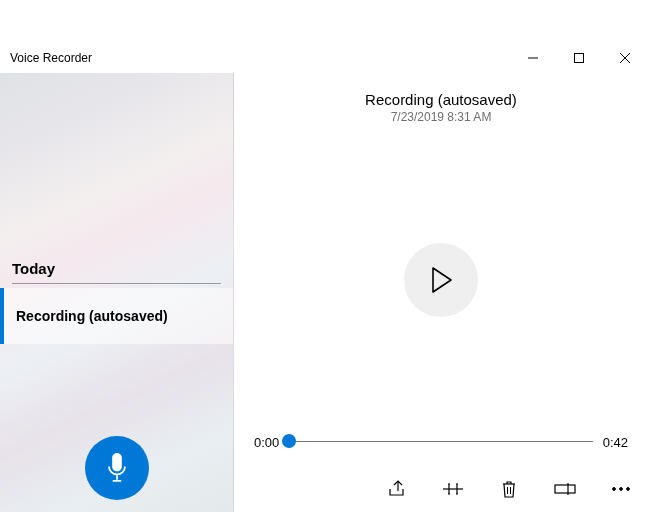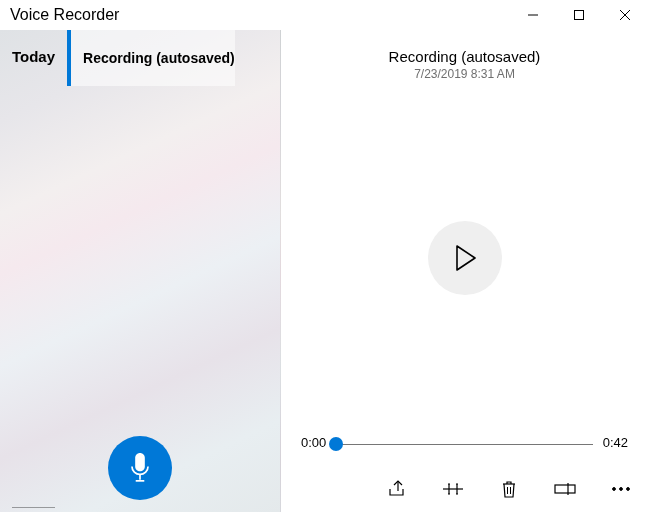--- a/index.html
+++ b/index.html
@@ -1,39 +1,40 @@
 <!DOCTYPE html>
 <html><head>
 <meta charset="utf-8">
 <style>
   * { box-sizing: border-box; }
   html, body { margin:0; padding:0; width:648px; height:512px; font-family:"Segoe UI", Arial, sans-serif; overflow:hidden; }
   .window { width:648px; height:512px; display:flex; flex-direction:column; background:#fff; }
-  .titlebar { height:30px; display:flex; align-items:center; padding-left:10px; font-size:16px; color:#000; background:rgba(255,255,255,0.6); position:relative; }
+  .titlebar { height:30px; display:flex; align-items:center; padding-left:10px; font-size:12px; color:#000; background:rgba(255,255,255,0.6); position:relative;margin-top:43px; }
   .titlebar-controls { position:absolute; right:0; top:0; display:flex; }
   .tbc { width:46px; height:30px; display:flex; align-items:center; justify-content:center; cursor:default; }
   .tbc svg { display:block; }
   .body { flex:1; display:flex; min-height:0; }
-  .sidebar { width:281px; position:relative; display:flex; flex-direction:row;
+  .sidebar { width:234px; position:relative; display:flex; flex-direction:column;
     background:linear-gradient(155deg,#dfe2e5 0%,#e7e6ea 15%,#f3efef 30%,#f5e9ee 40%,#ecf0f4 55%,#e7e2e9 70%,#e8eef1 85%,#e4e9eb 100%);
     border-right:1px solid rgba(0,0,0,0.07);
+    justify-content:center;
   }
   .section-header { font-size:15px; font-weight:600; color:#000; margin:18px 12px 4px 12px; padding-bottom:6px; border-bottom:1px solid rgba(0,0,0,0.35); }
   .list-item { position:relative; height:56px; display:flex; align-items:center; padding-left:16px; font-size:14px; font-weight:600; cursor:default; }
   .list-item.selected { background:rgba(255,255,255,0.55); }
   .list-item.selected::before { content:""; position:absolute; left:0; top:0; bottom:0; width:4px; background:#0078D7; }
   .record-btn { position:absolute; left:50%; transform:translateX(-50%); bottom:12px; width:64px; height:64px; border-radius:50%; background:#0078D7; display:flex; align-items:center; justify-content:center; cursor:pointer; }
   .record-btn svg { fill:#fff; }
   .detail { flex:1; display:flex; flex-direction:column; background:#fff; position:relative; }
   .detail-header { text-align:center; margin-top:18px; }
   .rec-title { font-size:15px; font-weight:400; color:#000; }
   .rec-date { font-size:12px; color:#6f6f6f; margin-top:2px; }
   .play-area { flex:1; display:flex; align-items:center; justify-content:center; }
   .play-btn { width:74px; height:74px; border-radius:50%; background:#efefef; display:flex; align-items:center; justify-content:center; cursor:pointer; }
-  .timeline { display:flex; align-items:flex-end; margin:0 20px 16px 20px; font-size:13px; color:#000; }
+  .timeline { display:flex; align-items:flex-start; margin:0 20px 16px 20px; font-size:13px; color:#000; }
   .timeline-track { flex:1; height:12px; position:relative; margin:0 10px; }
   .track-line { position:absolute; left:0; right:0; top:50%; height:1px; background:#767676; }
   .track-thumb { position:absolute; width:14px; height:14px; border-radius:50%; background:#0078D7; top:50%; transform:translate(-50%,-50%); left:0%; }
   .bottom-bar { height:46px; display:flex; align-items:center; justify-content:flex-end; padding-right:16px; gap:34px; }
   .bb-icon { width:22px; height:22px; display:flex; align-items:center; justify-content:center; cursor:pointer; }
   .bb-icon svg { stroke:#000; fill:none; }
 </style>
 </head>
 <body>
 

